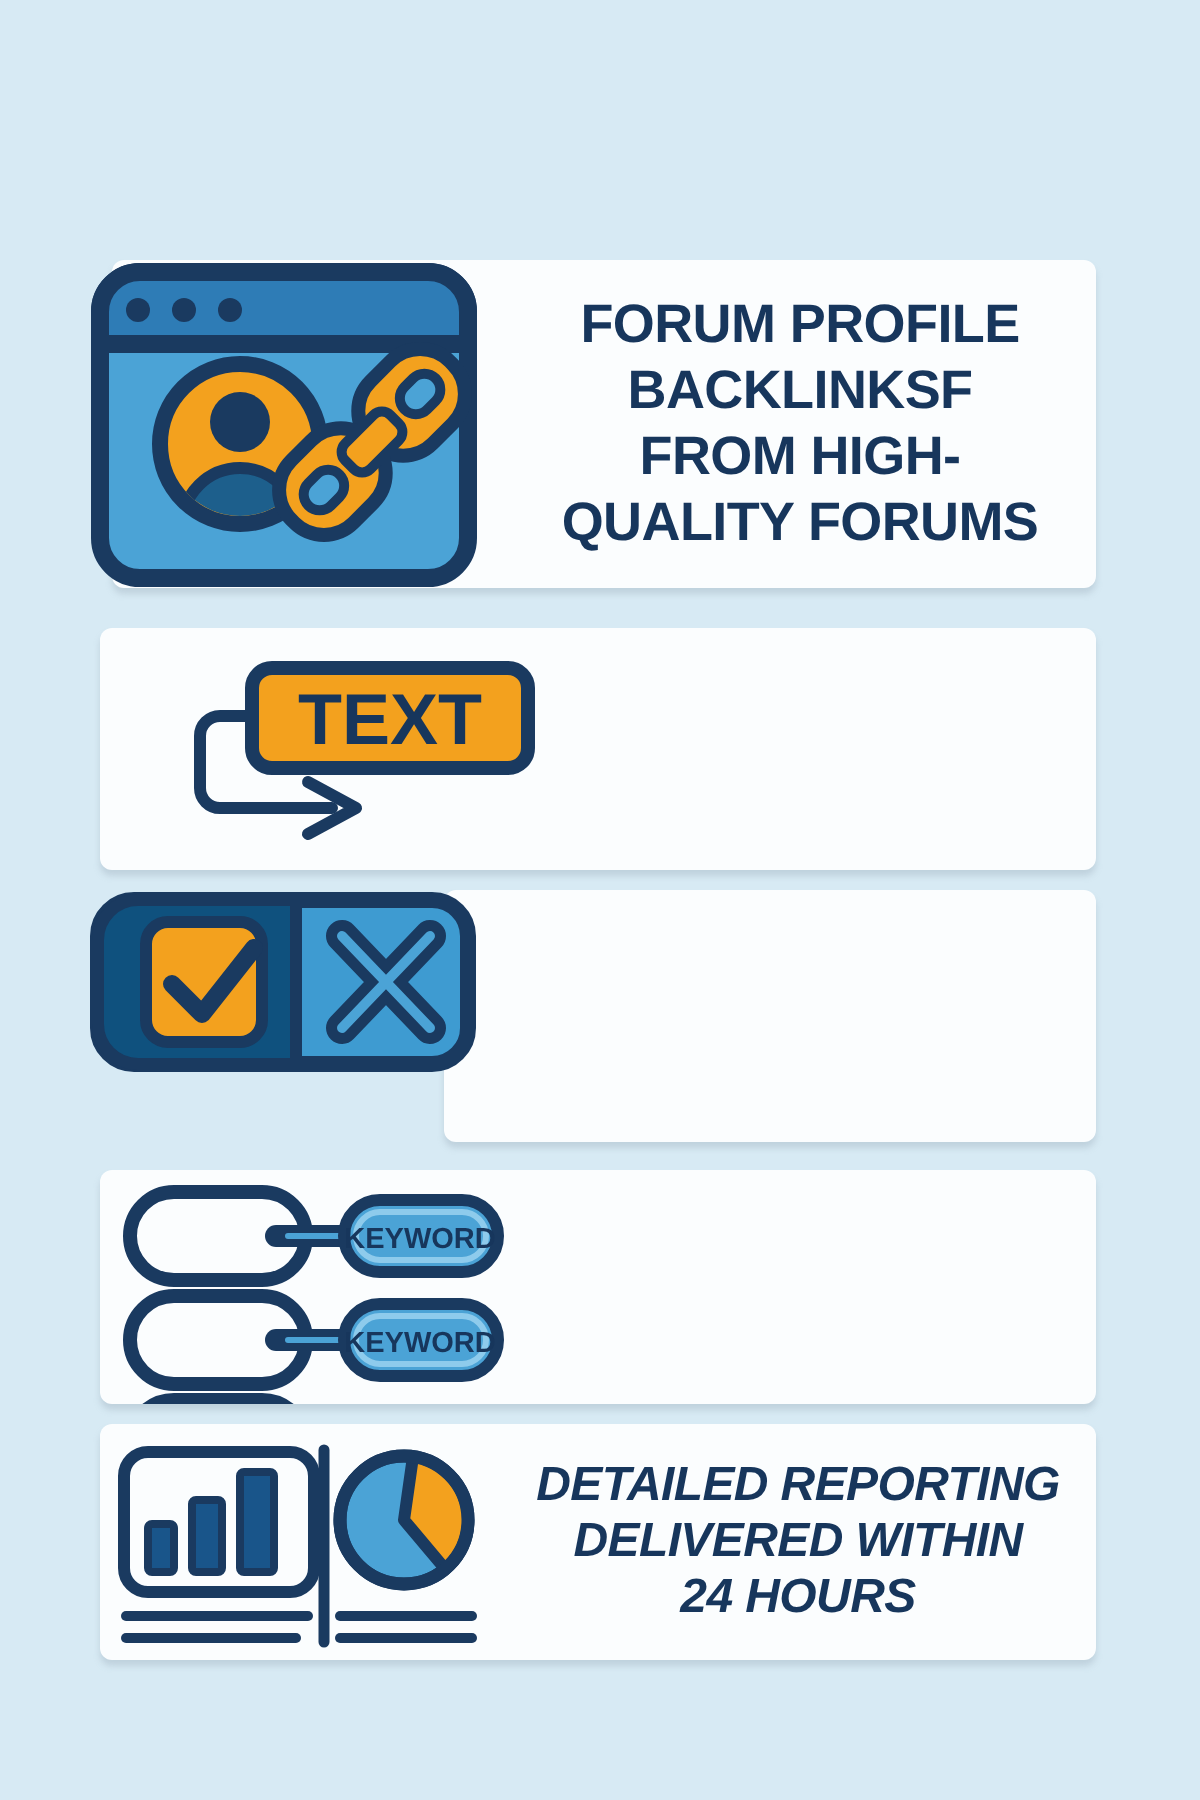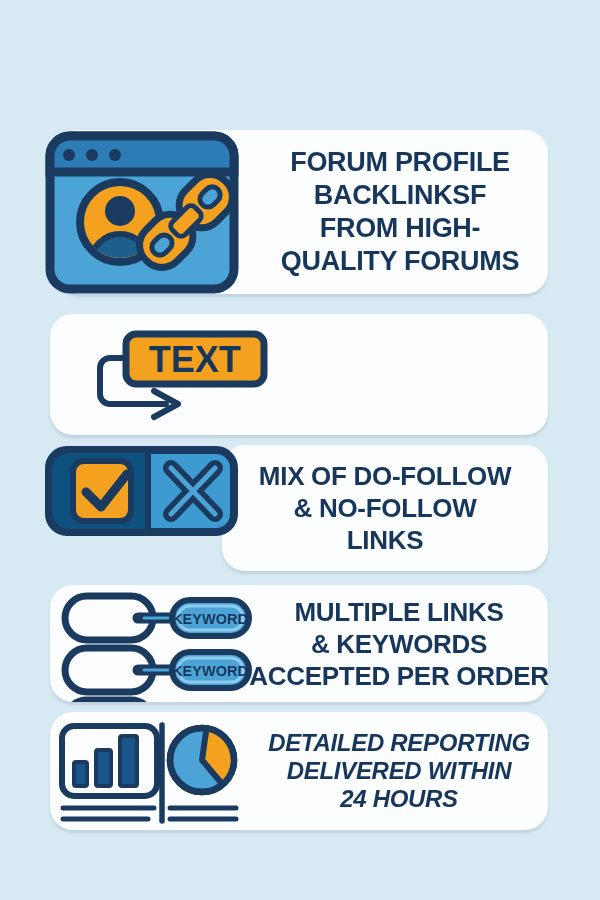--- a/index.html
+++ b/index.html
@@ -3,21 +3,21 @@
 <meta charset="utf-8">
 <style>
   html,body{margin:0;padding:0;}
   .page{
     position:relative;width:600px;height:900px;overflow:hidden;
     background:#d7eaf4;
     font-family:"Liberation Sans",sans-serif;
     padding-left:27px;
   }
   .card{
-    position:absolute;background:#fbfdfe;border-radius:23px;
+    position:absolute;background:#fbfdfe;border-radius:6px;
     box-shadow:0 3px 3px rgba(150,165,180,.35);
   }
   .card-text{
     position:absolute;color:#17365c;font-weight:bold;text-align:center;
     white-space:pre-line;letter-spacing:-0.3px;
   }
   .icon-abs{position:absolute;}
   svg text{font-family:"Liberation Sans",sans-serif;font-weight:bold;}
 </style>
 </head>
@@ -81,23 +81,20 @@
       <path d="M24,4 h79 v82 h-79 a20,20 0 0 1 -20,-20 V24 a20,20 0 0 1 20,-20 Z" fill="#0f517e" stroke="#1a3a60" stroke-width="6"></path>
       <rect x="28" y="15" width="58" height="60" rx="11" fill="#f3a11e" stroke="#1a3a60" stroke-width="6"></rect>
       <path d="M41,46 l15,15 l26,-33" fill="none" stroke="#1a3a60" stroke-width="9" stroke-linecap="round" stroke-linejoin="round"></path>
       <g>
         <path d="M126,22 L170,68 M170,22 L126,68" stroke="#1a3a60" stroke-width="16" stroke-linecap="round"></path>
         <path d="M126,22 L170,68 M170,22 L126,68" stroke="#4ba3d6" stroke-width="5" stroke-linecap="round"></path>
       </g>
     </svg>
   </div>
 
-  <div class="card-text" style="left:235px;top:460px;width:300px;font-size:26px;line-height:32px;">MIX OF DO-FOLLOW
-&amp; NO-FOLLOW
-LINKS</div>
 
   <div class="card" style="left:50px;top:585px;width:498px;height:117px;overflow:hidden;">
     <div class="icon-abs" style="left:10px;top:7px;width:192px;height:170px;">
       <svg width="192" height="170" viewBox="0 0 192 170">
         <g>
           <rect x="5" y="4" width="88" height="44" rx="22" fill="#fbfdfe" stroke="#1a3a60" stroke-width="7"></rect>
           <line x1="78" y1="26" x2="126" y2="26" stroke="#1a3a60" stroke-width="11" stroke-linecap="round"></line>
           <line x1="84" y1="26" x2="120" y2="26" stroke="#4ba3d6" stroke-width="3" stroke-linecap="round"></line>
           <rect x="112" y="8" width="77" height="36" rx="18" fill="#4ba3d6" stroke="#1a3a60" stroke-width="6"></rect>
           <rect x="118" y="14" width="65" height="24" rx="12" fill="none" stroke="#8ecbec" stroke-width="3"></rect>
@@ -111,23 +108,20 @@
           <rect x="118" y="14" width="65" height="24" rx="12" fill="none" stroke="#8ecbec" stroke-width="3"></rect>
           <text x="150" y="32" font-size="14.5" fill="#17365c" text-anchor="middle">KEYWORD</text>
         </g>
         <g transform="translate(0,104)">
           <rect x="5" y="4" width="88" height="44" rx="22" fill="#fbfdfe" stroke="#1a3a60" stroke-width="7"></rect>
         </g>
       </svg>
     </div>
   </div>
 
-  <div class="card-text" style="left:243px;top:596px;width:312px;font-size:26px;line-height:32px;">MULTIPLE LINKS
-&amp; KEYWORDS
-ACCEPTED PER ORDER</div>
 
   <div class="card" style="left:50px;top:712px;width:498px;height:118px;">
     <div class="icon-abs" style="left:8px;top:10px;width:185px;height:102px;">
       <svg width="185" height="102" viewBox="0 0 185 102">
 
         <rect x="4" y="4" width="95" height="70" rx="12" fill="#fbfdfe" stroke="#1a3a60" stroke-width="6"></rect>
         <g>
           <rect x="16" y="40" width="13" height="24" rx="2" fill="#19558a" stroke="#1a3a60" stroke-width="4"></rect>
           <rect x="38" y="28" width="15" height="36" rx="2" fill="#19558a" stroke="#1a3a60" stroke-width="4"></rect>
           <rect x="62" y="14" width="17" height="50" rx="2" fill="#19558a" stroke="#1a3a60" stroke-width="4"></rect>

